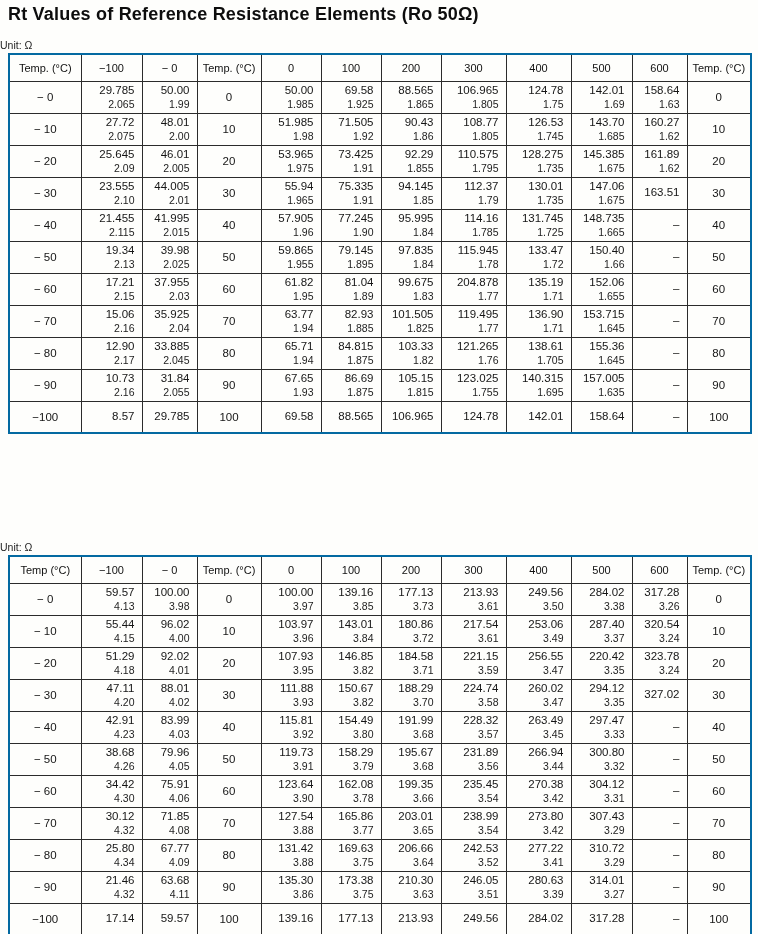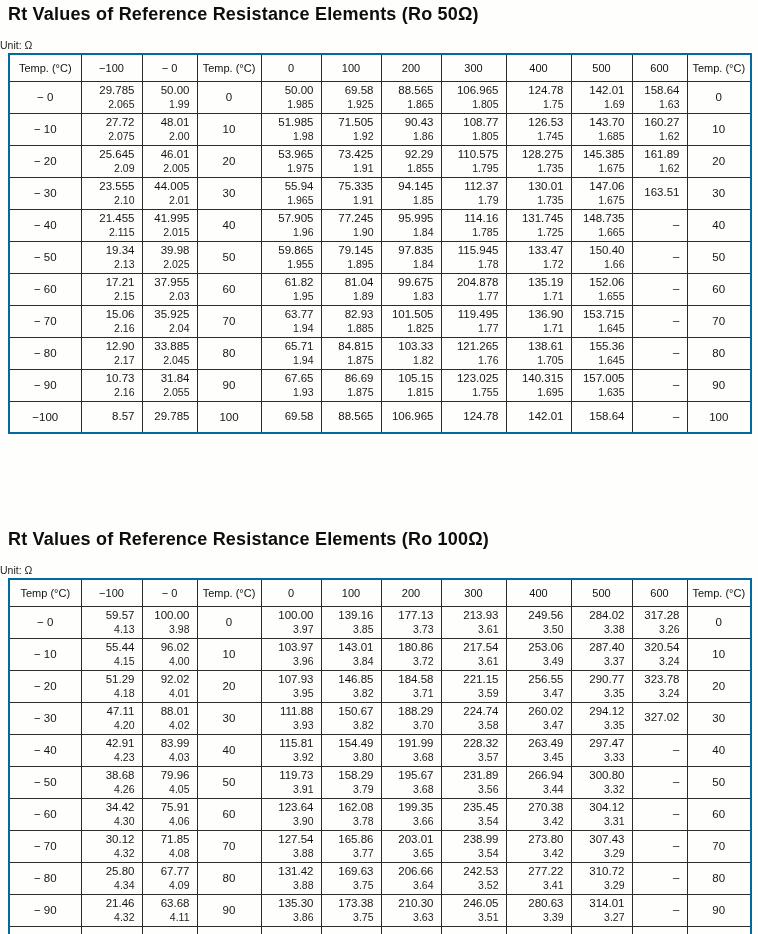--- a/index.html
+++ b/index.html
@@ -560,21 +560,20 @@
             </td>
             <td class="temp">100</td>
           </tr>
         </tbody>
     </table>
   </section>
 
   <div class="section-gap"></div>
 
   <section class="tbl-section">
-    <h1 class="tbl-title">Rt Values of Reference Resistance Elements (Ro 100Ω)</h1>
     <div class="unit-label">Unit: Ω</div>
     <table class="rt-table">
       <colgroup>
         <col class="c0">
           <col class="c1">
           <col class="c2">
           <col class="c3">
           <col class="c4">
           <col class="c5">
         <col class="c6">
@@ -708,21 +707,21 @@
             </td>
             <td class="val">
               <span class="main">221.15</span>
               <span class="sub">3.59</span>
             </td>
             <td class="val">
               <span class="main">256.55</span>
               <span class="sub">3.47</span>
             </td>
             <td class="val">
-              <span class="main">290.77</span>
+              <span class="main">220.42</span>
               <span class="sub">3.35</span>
             </td>
             <td class="val">
               <span class="main">323.78</span>
               <span class="sub">3.24</span>
             </td>
             <td class="temp">20</td>
           </tr>
           <tr>
             <td class="temp">− 30</td>

